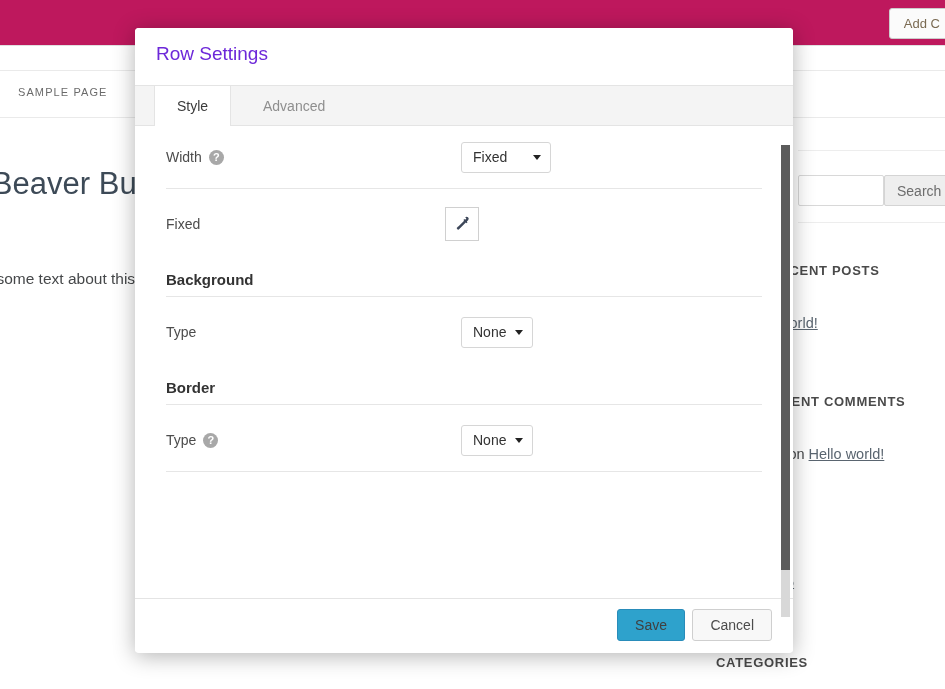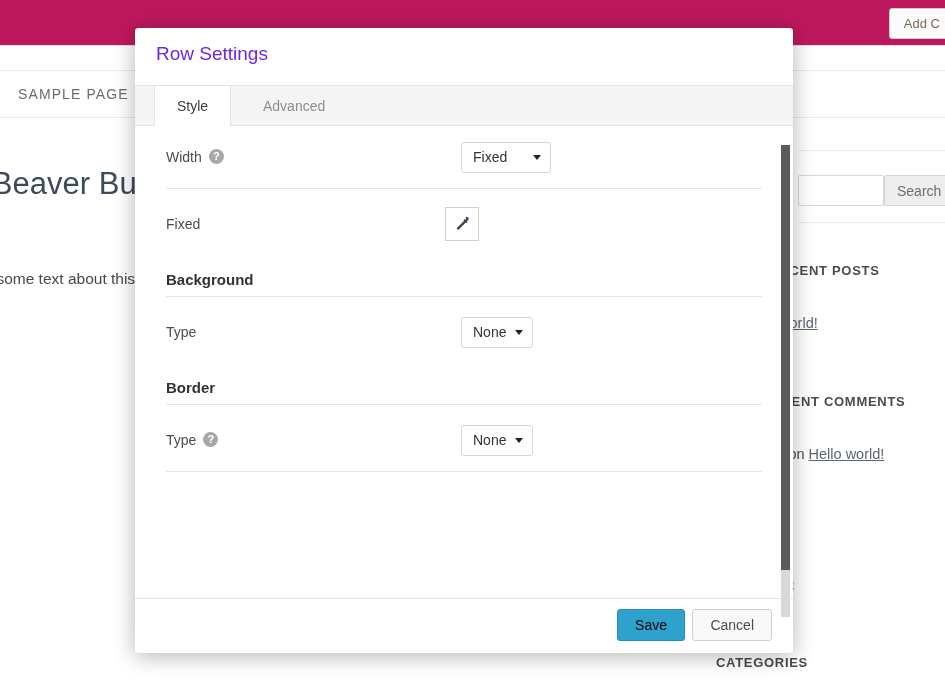--- a/index.html
+++ b/index.html
@@ -31,21 +31,21 @@
     color: #7a6a52;
     white-space: nowrap;
   }
   .site-nav {
     position: absolute; left: 0; top: 70px; width: 945px; height: 48px;
     border-bottom: 1px solid #eaeaea;
     border-top: 1px solid #eaeaea;
   }
   .nav-item {
     position: absolute; left: 18px; top: 15px;
-    font-size: 14px; letter-spacing: 1.1px;
+    font-size: 11px; letter-spacing: 1.1px;
     color: #6b6b6b;
     white-space: nowrap;
   }
   .post-title {
     position: absolute; left: -96px; top: 166px;
     font-size: 31px; font-weight: 400;
     color: #3d4a57;
     white-space: nowrap;
   }
   .post-body {
@@ -154,21 +154,21 @@
     position: relative;
     display: flex;
     align-items: center;
     height: 62px;
   }
   .field-label {
     flex: 0 0 auto;
     font-size: 14px;
     color: #4c4c4c;
     display: flex;
-    align-items: flex-start;
+    align-items: flex-end;
     gap: 7px;
   }
   .help-icon {
     display: inline-block;
     width: 15px; height: 15px;
     border-radius: 50%;
     background: #a8a8a8;
     color: #ffffff;
     font-size: 11px;
     font-weight: bold;
@@ -255,21 +255,21 @@
     padding: 0 17px;
     line-height: 30px;
     border-radius: 3px;
     font-size: 14px;
     white-space: nowrap;
   }
   .btn-save {
     right: 108px;
     background: #2ea2cc;
     border: 1px solid #298cba;
-    color: #000000;
+    color: #404040;
   }
   .btn-cancel {
     right: 21px;
     background: #f8f8f8;
     border: 1px solid #cfcfcf;
     color: #4c4c4c;
   }
 </style>
 </head>
 <body>

